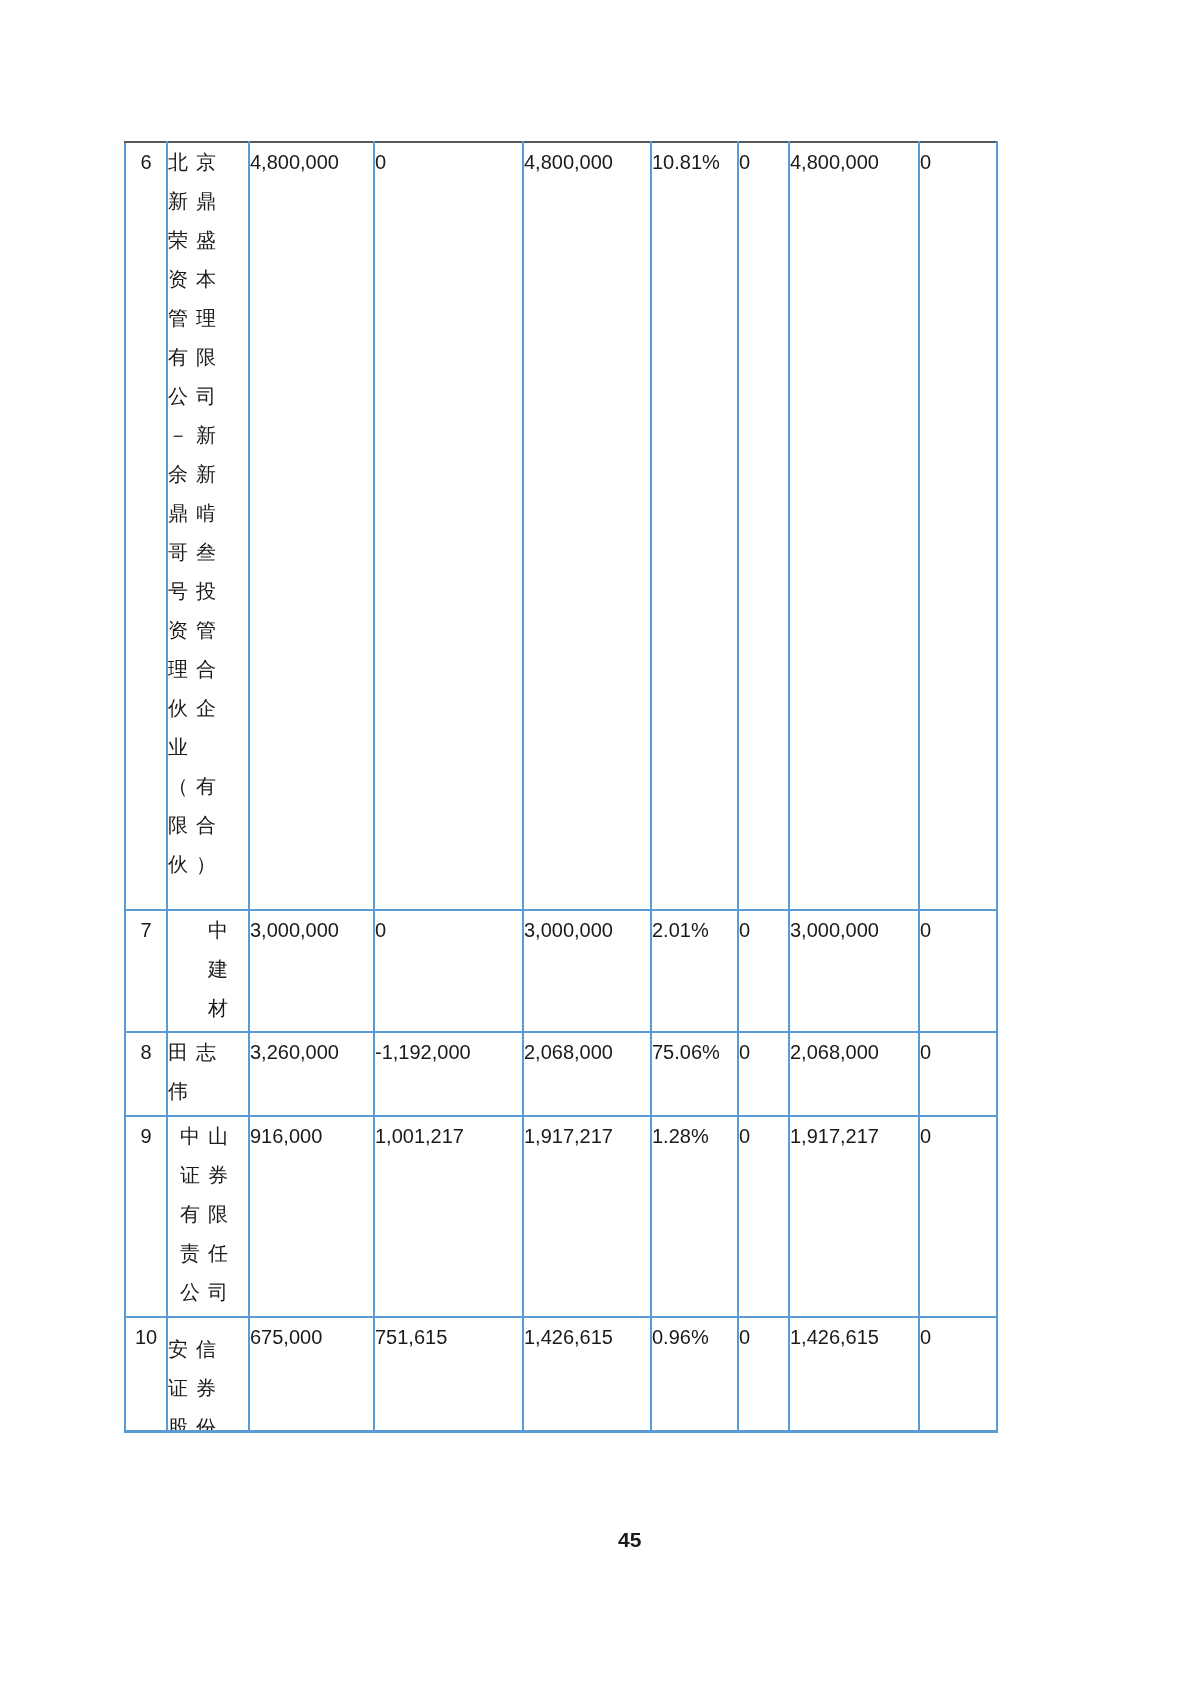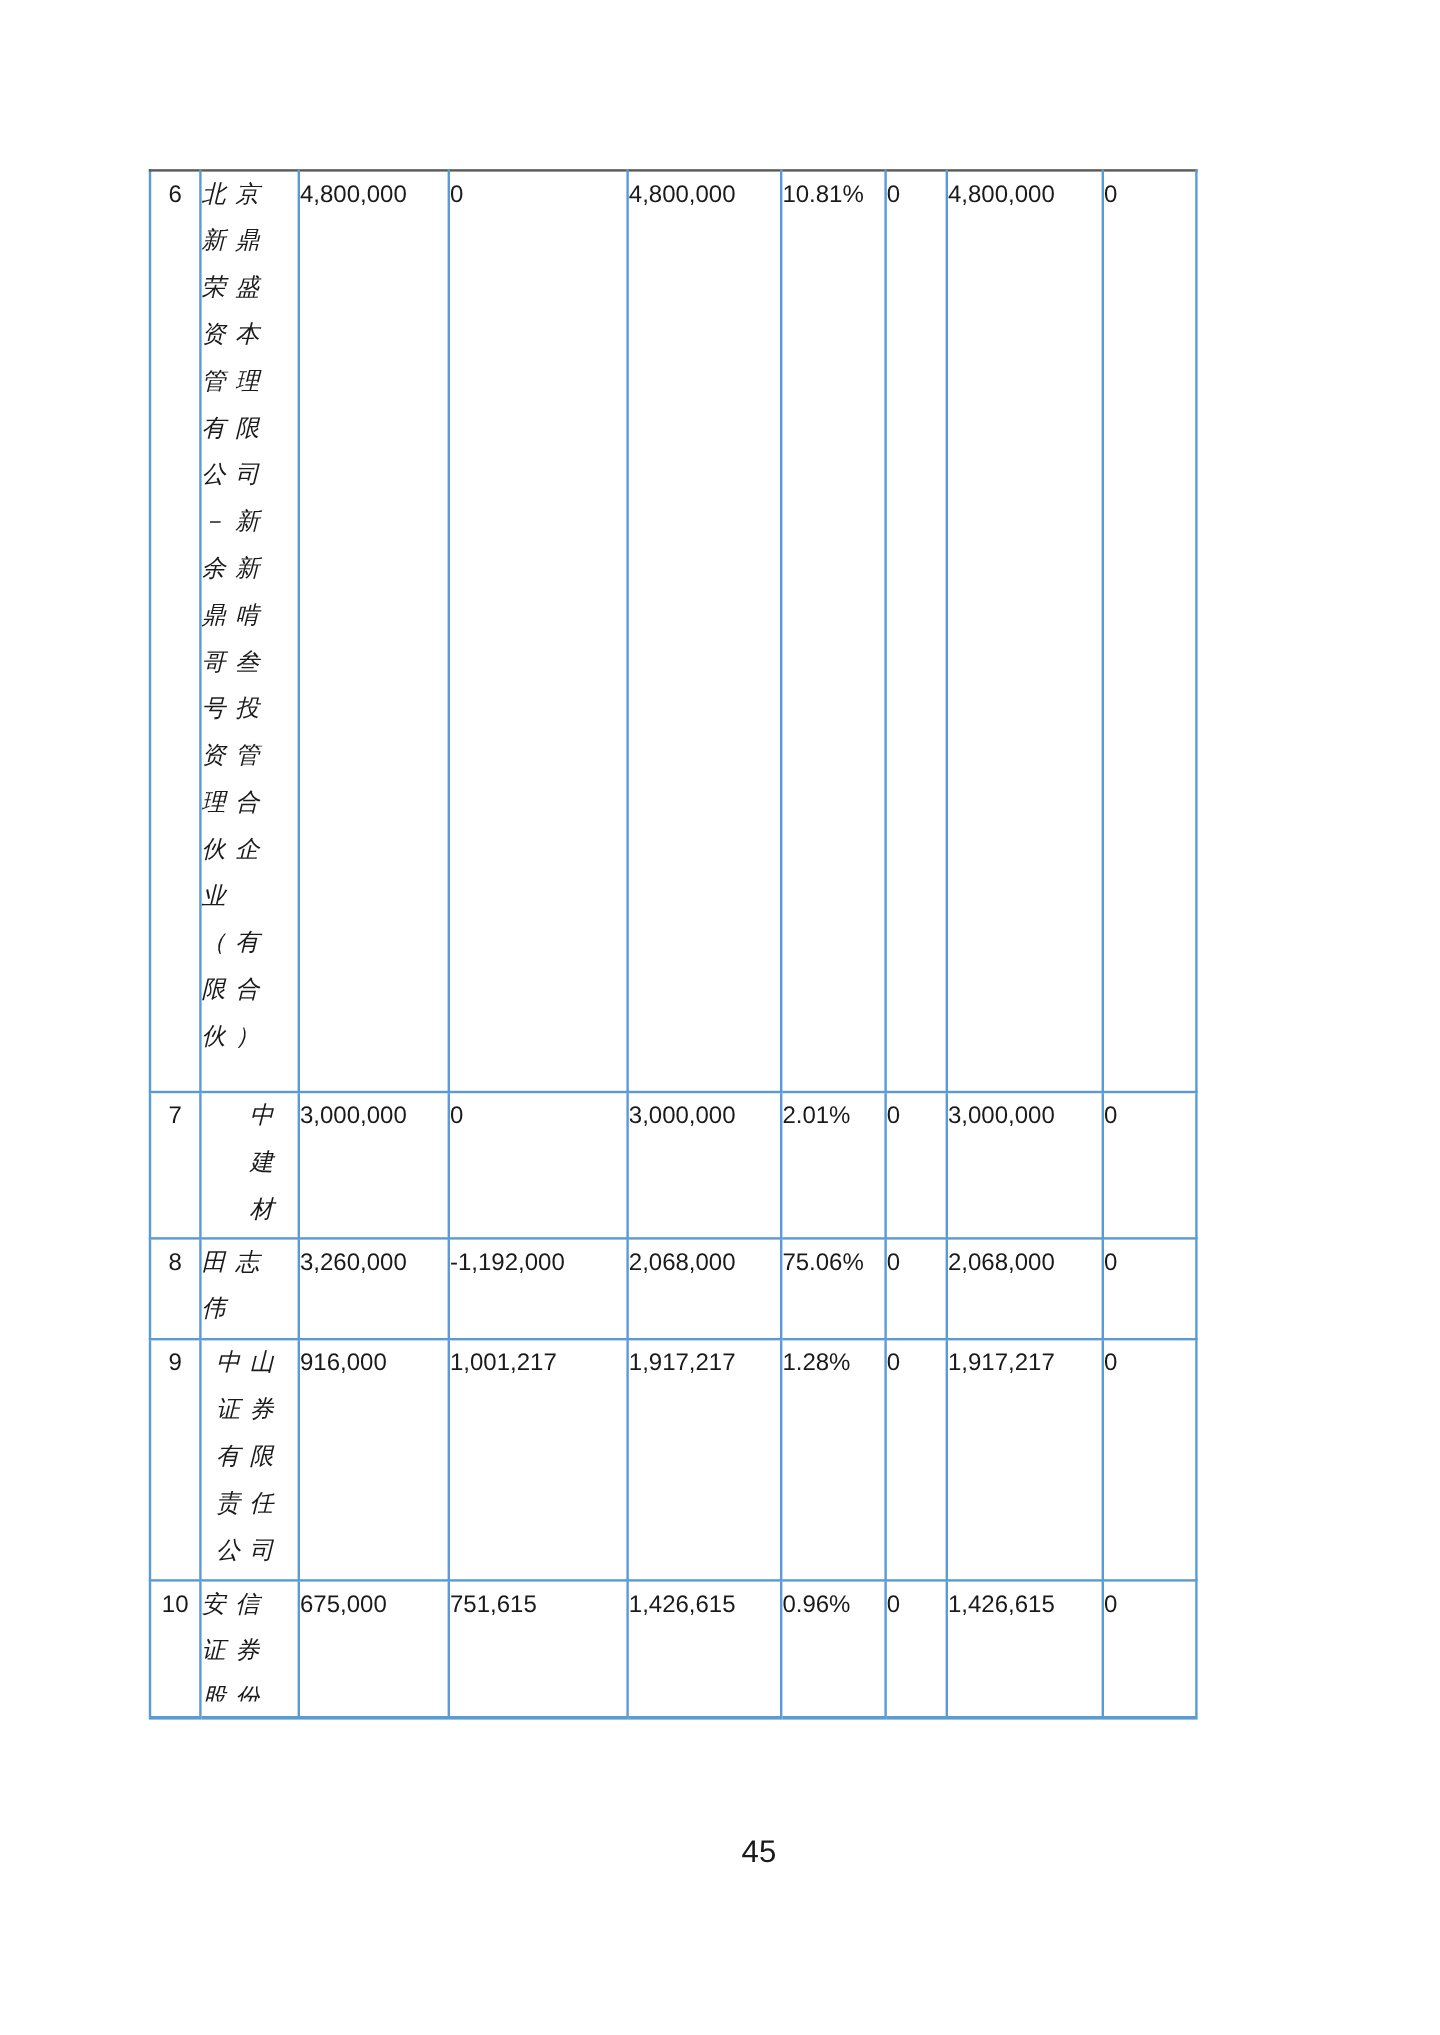--- a/index.html
+++ b/index.html
@@ -41,26 +41,27 @@
 
   td.c-no{text-align:center;padding-top:8px;}
   td.c-name{
     padding:8px 6px 0 11px;
     font-size:22px;
     letter-spacing:8px;
     word-break:break-all;
     line-break:normal;
   }
   td.c-num{text-align:left;padding:8px 11px 0 2px;}
-  .clip{overflow:hidden;font-style:italic;}
+  .clip{overflow:hidden;}
   .pageno{
     position:absolute;
     left:618px;top:1528px;
-    font-size:26px;
+    font-size:21px;
     color:#1a1a1a;
+    font-weight:bold;
   }
 </style>
 </head>
 <body>
 
 <div class="page">
 
   <div class="tbl-wrap">
     <table class="shareholders">
       <colgroup>
@@ -122,21 +123,21 @@
             <td class="c-num">916,000</td>
             <td class="c-num">1,001,217</td>
             <td class="c-num">1,917,217</td>
             <td class="c-num">1.28%</td>
             <td class="c-num">0</td>
             <td class="c-num">1,917,217</td>
             <td class="c-num">0</td>
           </tr>
           <tr style="height: 114px;">
             <td class="c-no">10</td>
-            <td class="c-name" style="padding-top: 0; margin-left: 42px;">
+            <td class="c-name" style="padding-top: 12px; margin-left: 42px;">
               <div class="clip" style="height: 100px;">安信证券股份</div>
             </td>
             <td class="c-num">675,000</td>
             <td class="c-num">751,615</td>
             <td class="c-num">1,426,615</td>
             <td class="c-num">0.96%</td>
             <td class="c-num">0</td>
             <td class="c-num">1,426,615</td>
             <td class="c-num">0</td>
           </tr>

